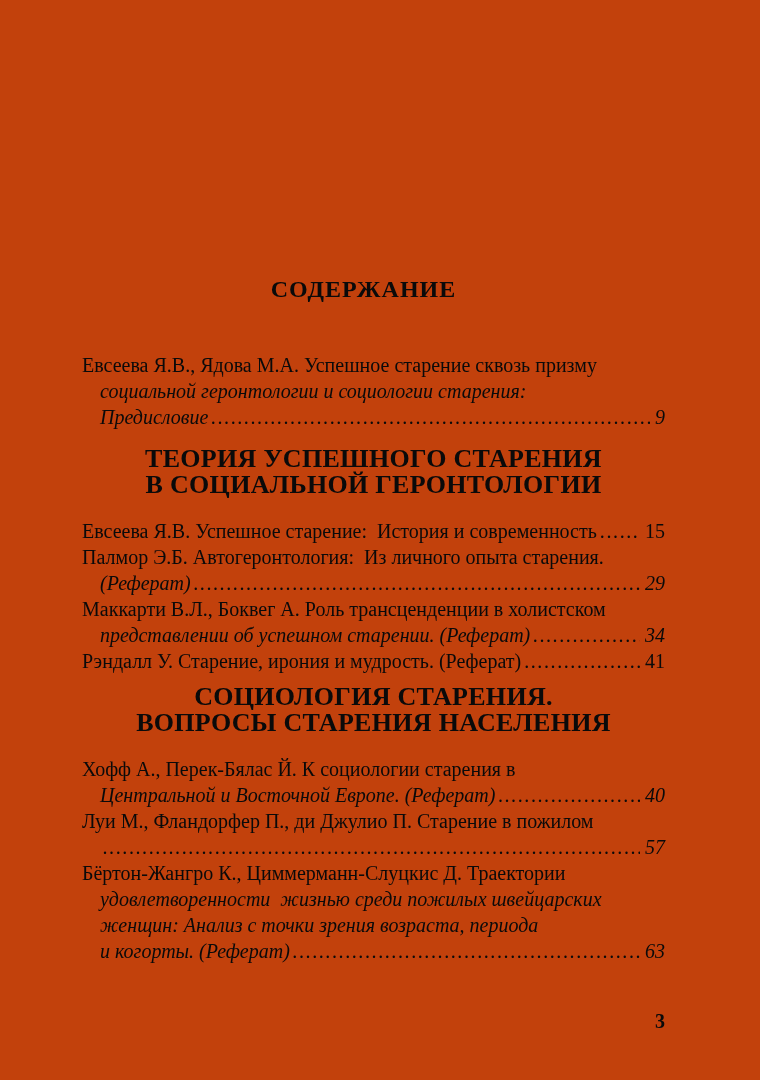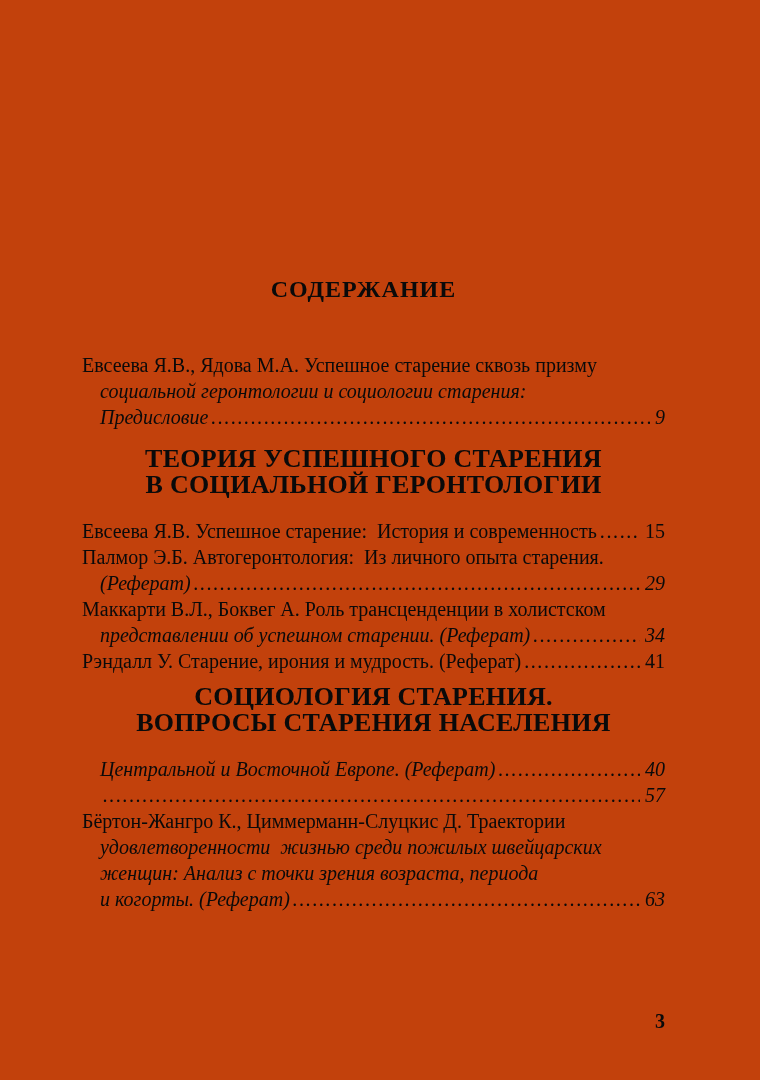--- a/index.html
+++ b/index.html
@@ -118,23 +118,25 @@
           <div class="toc-item">
             <div class="toc-line final"><span class="entry-text">Рэндалл У. Старение, ирония и мудрость. (Реферат)</span><span class="dot-leader">................................................................................................................................................................</span><span class="page-ref">41</span></div>
           </div>
         </div>
         <div class="section sec-2">
           <div class="section-heading">
             <div>СОЦИОЛОГИЯ СТАРЕНИЯ.</div>
             <div>ВОПРОСЫ СТАРЕНИЯ НАСЕЛЕНИЯ</div>
           </div>
           <div class="toc-item">
+            <div class="toc-line">Хофф А., Перек-Бялас Й. К социологии старения в</div>
             <div class="toc-line final cont"><span class="entry-text">Центральной и Восточной Европе. (Реферат)</span><span class="dot-leader">................................................................................................................................................................</span><span class="page-ref">40</span></div>
           </div>
           <div class="toc-item">
+            <div class="toc-line">Луи М., Фландорфер П., ди Джулио П. Старение в пожилом</div>
             <div class="toc-line final cont"><span class="dot-leader">................................................................................................................................................................</span><span class="page-ref">57</span></div>
           </div>
           <div class="toc-item">
             <div class="toc-line">Бёртон-Жангро К., Циммерманн-Слуцкис Д. Траектории</div>
             <div class="toc-line cont">удовлетворенности  жизнью среди пожилых швейцарских</div>
             <div class="toc-line cont">женщин: Анализ с точки зрения возраста, периода</div>
             <div class="toc-line final cont"><span class="entry-text">и когорты. (Реферат)</span><span class="dot-leader">................................................................................................................................................................</span><span class="page-ref">63</span></div>
           </div>
         </div>
       </div>

